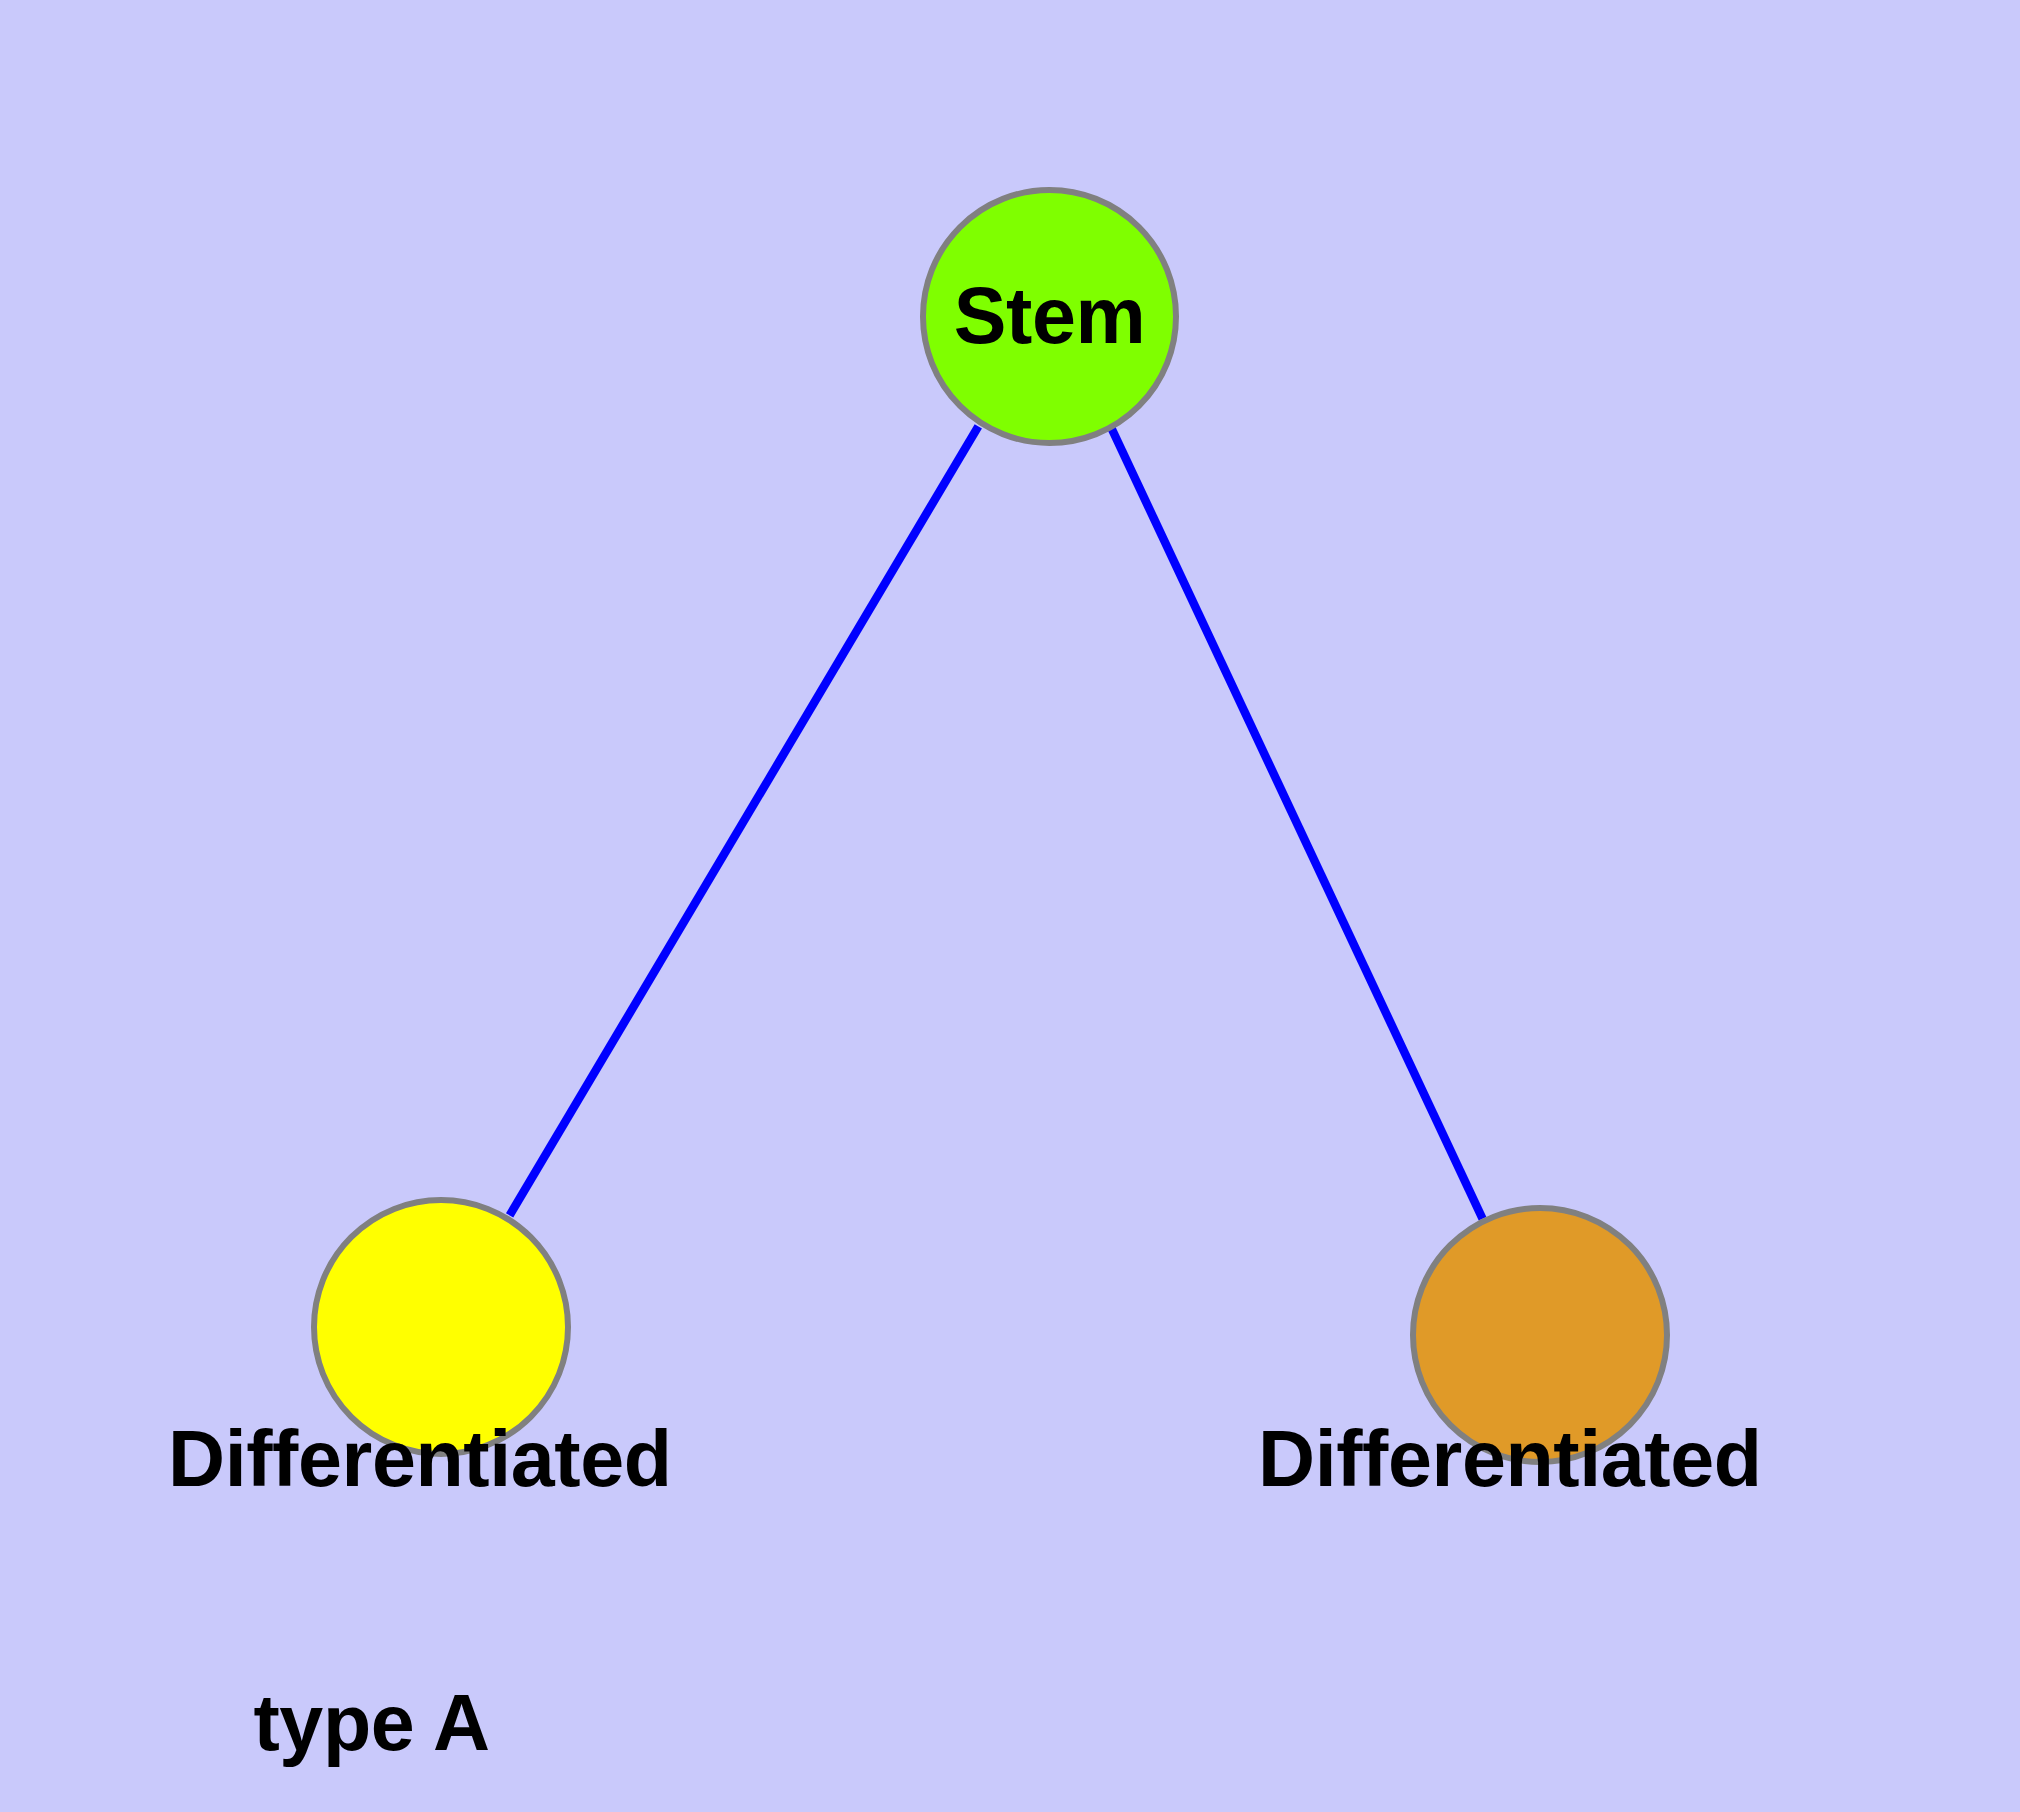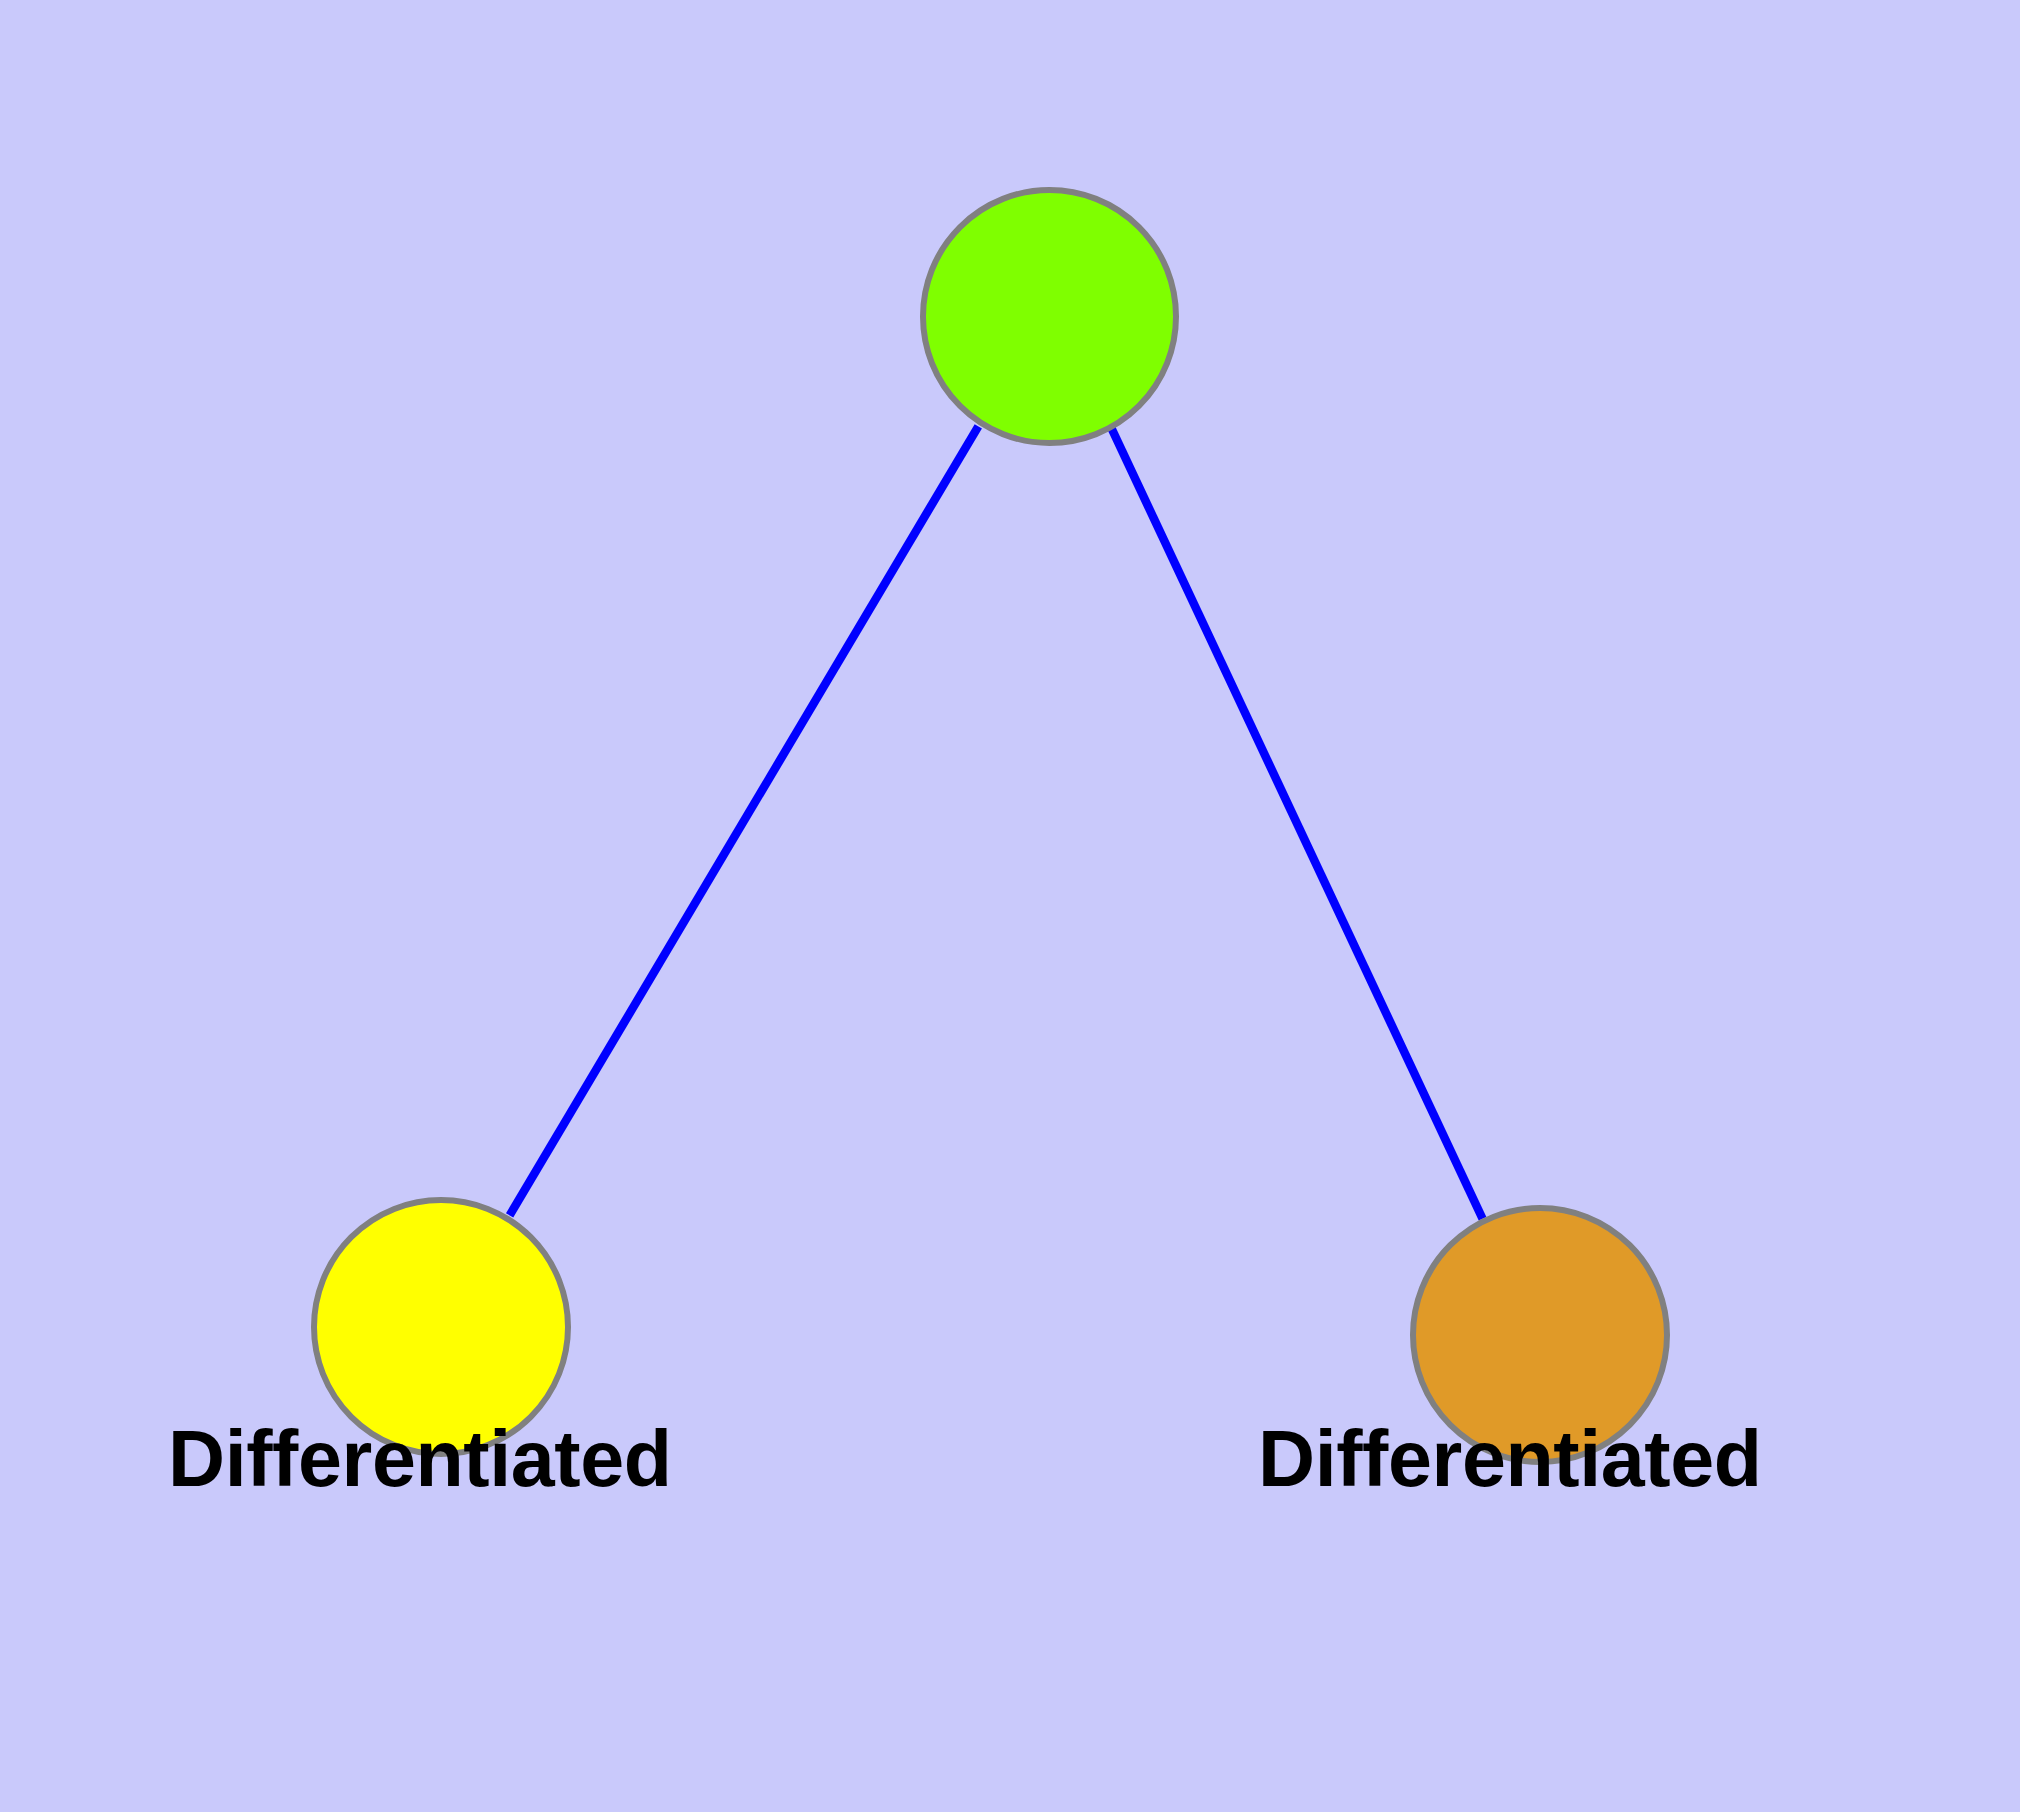--- a/index.html
+++ b/index.html
@@ -89,23 +89,25 @@
     <line x1="1154" y1="503" x2="601" y2="1434" stroke="#0000ff" stroke-width="10" stroke-linecap="butt"></line>
     <line x1="1311" y1="505" x2="1749" y2="1438" stroke="#0000ff" stroke-width="10" stroke-linecap="butt"></line>
   </svg>
 
   <div class="graph-node" id="node-stem"></div>
 
   <div class="graph-node" id="node-type-a"></div>
 
   <div class="graph-node" id="node-type-b"></div>
 
+  <div class="node-label" id="label-stem">Stem</div>
 
   <div class="node-label" id="label-type-a">
     <div>Differentiated</div>
+    <div>type A</div>
   </div>
 
   <div class="node-label" id="label-type-b">
     <div>Differentiated</div>
   </div>
 
 </div>
 
 
 </body></html>

